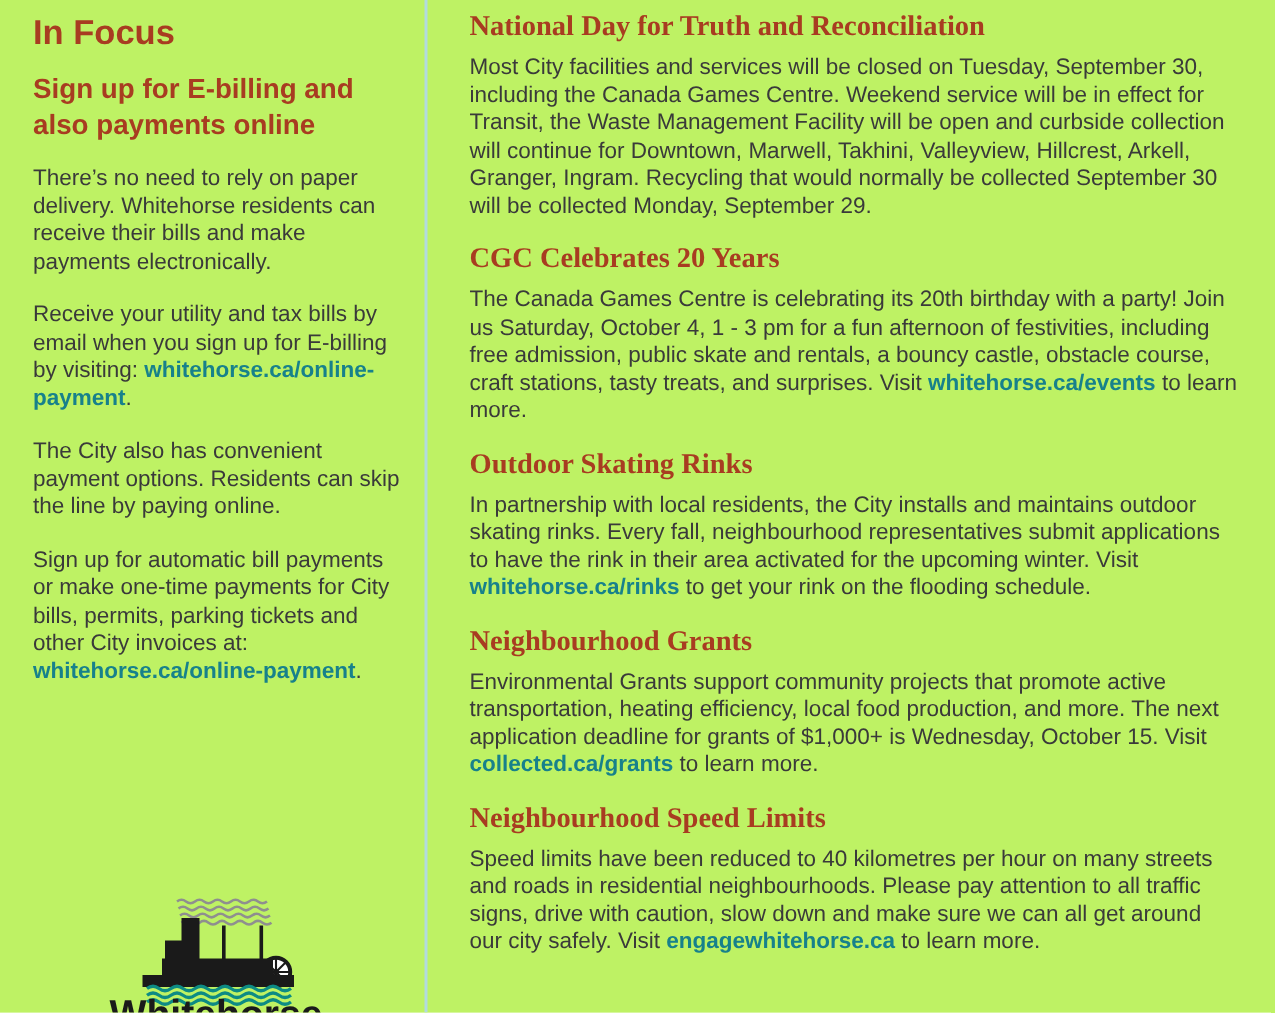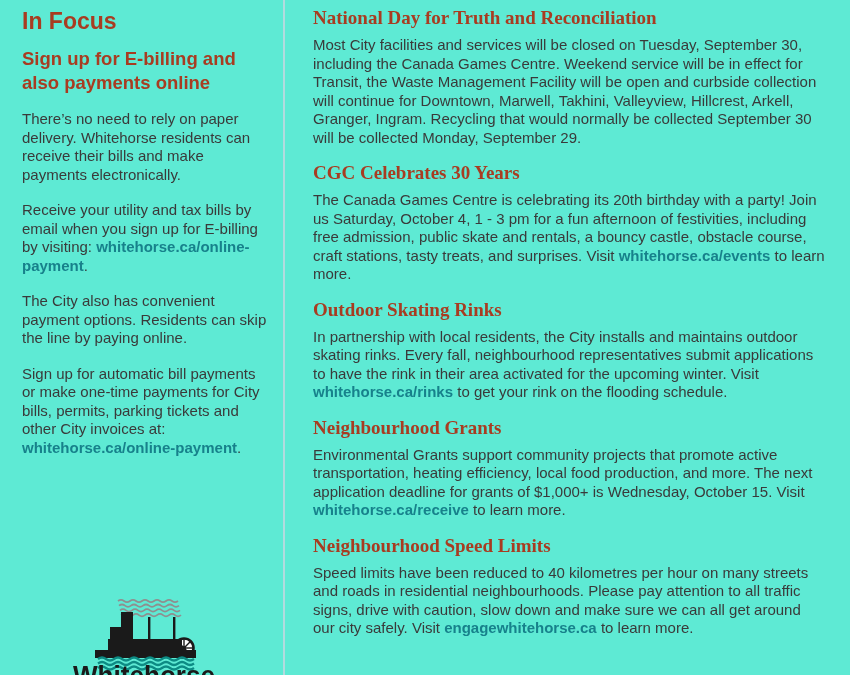--- a/index.html
+++ b/index.html
@@ -3,21 +3,21 @@
 <meta charset="utf-8">
 <style>
   html, body { margin: 0; padding: 0; }
   body {
     width: 850px; height: 675px;
     background: #ffffff;
     overflow: hidden;
     font-family: "Liberation Sans", sans-serif;
     position: relative;
   }
-  .page { position: absolute; inset: 0; width: 850px; height: 675px; background: #5eead4; }
+  .page { position: absolute; inset: 0; width: 850px; height: 675px; background: #bef264; }
 
   
   .sidebar { position: absolute; left: 22px; top: 8px; width: 250px; }
   .sidebar h1 {
     margin: 0 0 13px 0;
     font-size: 23px; line-height: 26px;
     font-weight: bold; color: var(--heading, #a83c21);
   }
   .sidebar h2 {
     margin: 0 0 15px 0;
@@ -70,32 +70,32 @@
 
   <div class="divider"></div>
 
   <main class="articles" id="articles">
   <section class="article">
     <h2 class="article-title">National Day for Truth and Reconciliation</h2>
     <p class="para">Most City facilities and services will be closed on Tuesday, September 30, including the Canada Games Centre. Weekend service will be in effect for Transit, the Waste Management Facility will be open and curbside collection will continue for Downtown, Marwell, Takhini, Valleyview, Hillcrest, Arkell, Granger, Ingram. Recycling that would normally be collected September 30 will be collected Monday, September 29.</p>
   </section>
 
   <section class="article">
-    <h2 class="article-title">CGC Celebrates 30 Years</h2>
+    <h2 class="article-title">CGC Celebrates 20 Years</h2>
     <p class="para">The Canada Games Centre is celebrating its 20th birthday with a party! Join us Saturday, October 4, 1 - 3 pm for a fun afternoon of festivities, including free admission, public skate and rentals, a bouncy castle, obstacle course, craft stations, tasty treats, and surprises. Visit <a class="link" href="#">whitehorse.ca/events</a> to learn more.</p>
   </section>
 
   <section class="article">
     <h2 class="article-title">Outdoor Skating Rinks</h2>
     <p class="para">In partnership with local residents, the City installs and maintains outdoor skating rinks. Every fall, neighbourhood representatives submit applications to have the rink in their area activated for the upcoming winter. Visit <a class="link" href="#">whitehorse.ca/rinks</a> to get your rink on the flooding schedule.</p>
   </section>
 
   <section class="article">
     <h2 class="article-title">Neighbourhood Grants</h2>
-    <p class="para">Environmental Grants support community projects that promote active transportation, heating efficiency, local food production, and more. The next application deadline for grants of $1,000+ is Wednesday, October 15. Visit <a class="link" href="#">whitehorse.ca/receive</a> to learn more.</p>
+    <p class="para">Environmental Grants support community projects that promote active transportation, heating efficiency, local food production, and more. The next application deadline for grants of $1,000+ is Wednesday, October 15. Visit <a class="link" href="#">collected.ca/grants</a> to learn more.</p>
   </section>
 
   <section class="article">
     <h2 class="article-title">Neighbourhood Speed Limits</h2>
     <p class="para">Speed limits have been reduced to 40 kilometres per hour on many streets and roads in residential neighbourhoods. Please pay attention to all traffic signs, drive with caution, slow down and make sure we can all get around our city safely. Visit <a class="link" href="#">engagewhitehorse.ca</a> to learn more.</p>
   </section>
 </main>
 
   <div class="logo">
     <svg width="160" height="95" viewBox="0 0 160 95" xmlns="http://www.w3.org/2000/svg">

